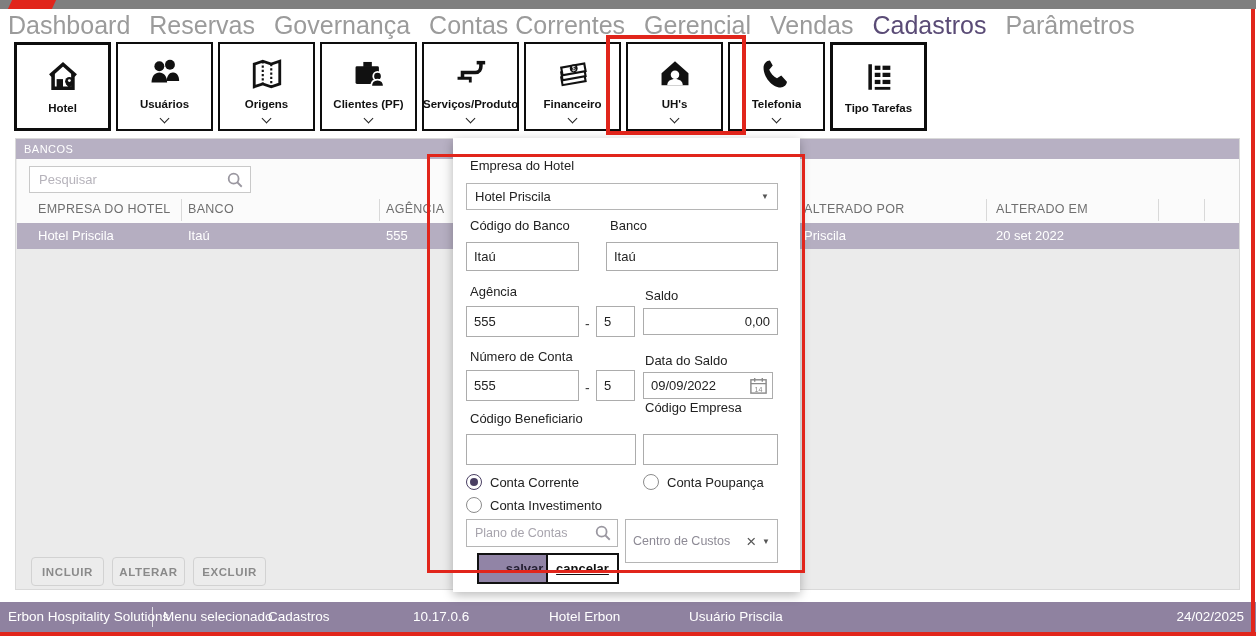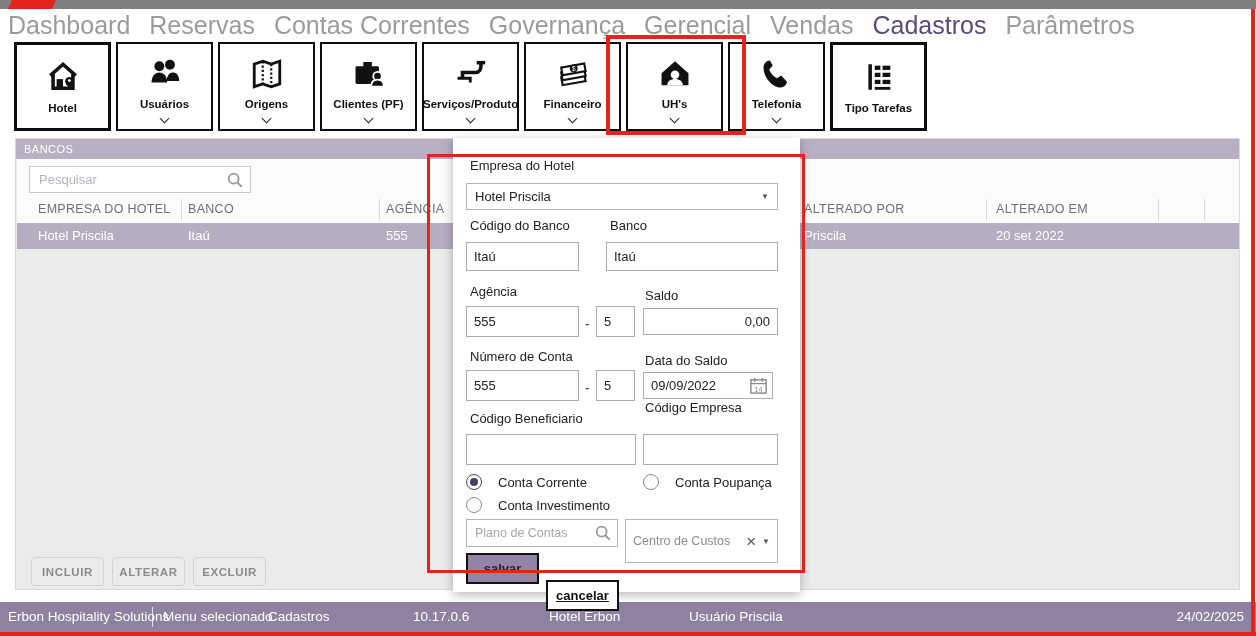--- a/index.html
+++ b/index.html
@@ -52,30 +52,30 @@
   .f-label { position:absolute; font-size:13px; color:#222; white-space:nowrap; }
   .f-input { position:absolute; border:1px solid #acacac; background:#fff; font-family:"Liberation Sans",sans-serif; font-size:13px; color:#222; padding:0 7px; outline:none; }
   .f-select { position:absolute; border:1px solid #b5b5b5; background:#fff; font-size:13px; color:#222; display:flex; align-items:center; padding:0 8px; }
   .caret { margin-left:auto; font-size:8px; color:#555; }
   .dash { position:absolute; font-size:14px; color:#444; }
   .cal-icon { position:absolute; width:19px; height:19px; }
   .radio { position:absolute; display:flex; align-items:center; gap:8px; cursor:default; }
   .radio .circle { width:16px; height:16px; border:1px solid #8c8c8c; border-radius:50%; background:#fff; position:relative; }
   .radio.checked .circle { border-color:#4a3f63; }
   .radio.checked .circle::after { content:""; position:absolute; left:3px; top:3px; width:8px; height:8px; border-radius:50%; background:#4a3f63; }
-  .radio .r-label { font-size:13px; color:#222; white-space:nowrap;margin-left:8px; }
+  .radio .r-label { font-size:13px; color:#222; white-space:nowrap; }
   .mini-search { position:absolute; border:1px solid #b5b5b5; background:#fff; }
   .mini-search input { width:100%; height:100%; border:none; outline:none; background:transparent; padding:0 26px 0 8px; font-family:"Liberation Sans",sans-serif; font-size:12.5px; color:#444; }
   .mini-search input::placeholder { color:#a7a4ad; }
   .mini-search .search-glyph { top:4px; }
   .cc-select { position:absolute; border:1px solid #b5b5b5; background:#fff; display:flex; align-items:center; padding:0 7px; gap:6px; }
   .cc-text { font-size:12.5px; color:#8d8a95; white-space:nowrap; overflow:hidden; flex:1; }
   .cc-x { font-size:17px; color:#555; line-height:1; }
   .btn-save { position:absolute; background:#9184a6; border:2px solid #111; color:#241f33; font-size:13px; font-weight:600; font-family:"Liberation Sans",sans-serif; }
-  .btn-cancel { position:absolute; background:#fff; border:2px solid #111; color:#111; font-size:13px; font-weight:600; text-decoration:underline; font-family:"Liberation Sans",sans-serif;margin-top:27px; }
+  .btn-cancel { position:absolute; background:#fff; border:2px solid #111; color:#111; font-size:13px; font-weight:600; text-decoration:underline; font-family:"Liberation Sans",sans-serif; }
 
   
   .red-box-financeiro { position:absolute; left:606px; top:35px; width:140px; height:100px; border:4px solid #e1251b; z-index:60; pointer-events:none; }
   .red-box-modal { position:absolute; left:427px; top:154px; width:378px; height:419px; border:3px solid #e1251b; z-index:60; pointer-events:none; }
   .red-line-right { position:absolute; left:1251px; top:9px; width:4px; height:627px; background:#e1251b; z-index:60; pointer-events:none; }
   .red-line-bottom { position:absolute; left:0; top:632px; width:1256px; height:4px; background:#e1251b; z-index:60; pointer-events:none; }
 
   
   .statusbar { position:absolute; left:0; top:602px; width:1256px; height:30px; background:#8f82a0; color:#fff; font-size:13.5px; }
   .sb-item { position:absolute; top:7px; white-space:nowrap; }
@@ -86,22 +86,22 @@
 
 <div id="root">
 
   <div class="titlebar">
     <div class="red-swoosh"></div>
   </div>
 
   <nav class="menubar">
     <span class="menu-item">Dashboard</span>
     <span class="menu-item">Reservas</span>
+    <span class="menu-item">Governança</span>
     <span class="menu-item">Contas Correntes</span>
-    <span class="menu-item">Governança</span>
     <span class="menu-item">Gerencial</span>
     <span class="menu-item">Vendas</span>
     <span class="menu-item selected">Cadastros</span>
     <span class="menu-item">Parâmetros</span>
   </nav>
 
   <div class="toolbar">
 
     <div class="tb-btn thick">
       <div class="tb-icon">
@@ -336,21 +336,21 @@
           <path d="M12.5 12.5 L17.5 17.5" stroke="#9a97a0" stroke-width="2"></path>
         </svg>
     </div>
 
     <div class="cc-select" style="left:172px; top:381px; width:153px; height:44px">
       <span class="cc-text">Centro de Custos</span>
       <span class="cc-x">×</span>
       <span class="caret" style="margin-left:0">▼</span>
     </div>
 
-    <button class="btn-save" style="left:13px; top:415px; width:73px; height:31px">salvar</button>
+    <button class="btn-save" style="left:24px; top:415px; width:95px; height:31px">salvar</button>
     <button class="btn-cancel" style="left:93px; top:415px; width:73px; height:31px">cancelar</button>
   </div>
 
   <div class="red-box-financeiro"></div>
   <div class="red-box-modal"></div>
   <div class="red-line-right"></div>
   <div class="red-line-bottom"></div>
 
   <div class="statusbar">
     <span class="sb-item" style="left:8px">Erbon Hospitality Solutions</span>

